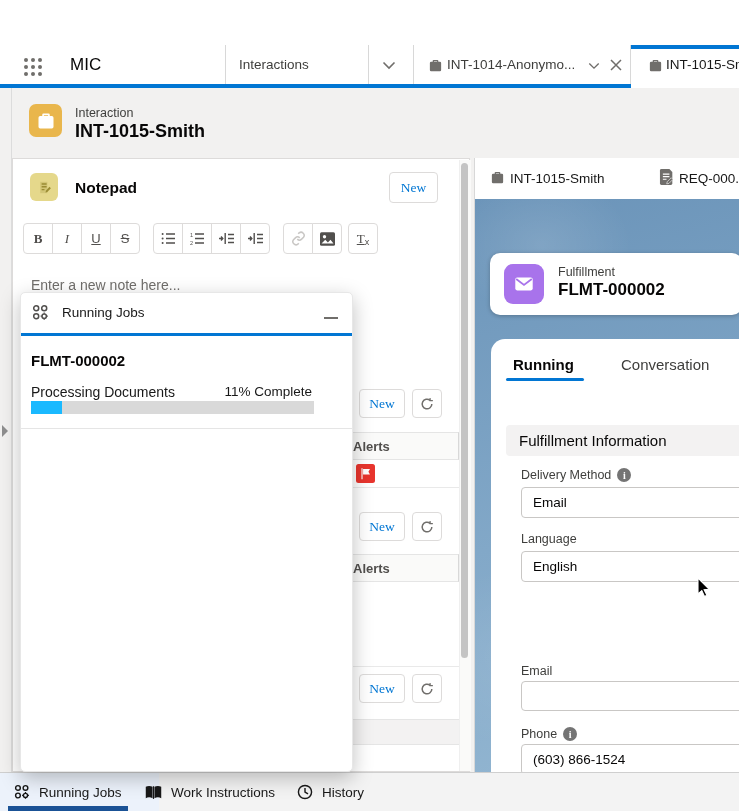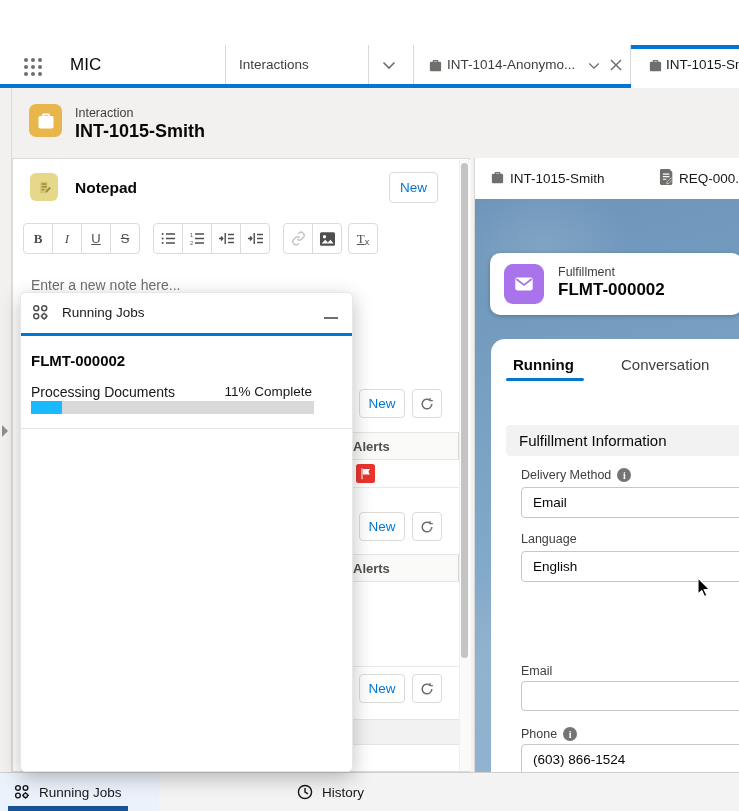--- a/index.html
+++ b/index.html
@@ -33,21 +33,21 @@
             border-left:6px solid #8e8e8e;}
 
   
   .obj-icon{border-radius:7px;display:flex;align-items:center;justify-content:center;}
   .small-label{font-size:12.5px;color:#3e3e3c;}
   .big-title{font-size:18px;font-weight:bold;color:#080707;}
 
   
   #leftcard{left:12px;top:158px;width:458px;height:614px;background:#fff;border:1px solid #dddbda;box-sizing:border-box;}
   .btn-new{box-sizing:border-box;border:1px solid #dddbda;border-radius:4px;background:#fff;color:#0176d3;
-           font-size:13.5px;display:flex;align-items:center;justify-content:center;cursor:pointer;font-family:Liberation Sans, sans-serif;}
+           font-size:13.5px;display:flex;align-items:center;justify-content:center;cursor:pointer;font-family:Liberation Serif, serif;}
   .tbtn{box-sizing:border-box;width:30px;height:31px;background:#fff;border:1px solid #dddbda;margin-left:-1px;
         display:flex;align-items:center;justify-content:center;color:#514f4d;font-size:13px;}
   .tgroup{display:flex;}
   .tgroup .tbtn:first-child{border-radius:4px 0 0 4px;margin-left:0;}
   .tgroup .tbtn:last-child{border-radius:0 4px 4px 0;}
   .tgroup .tbtn:only-child{border-radius:4px;}
   .band{background:#fafaf9;border-top:1px solid #e5e5e5;border-bottom:1px solid #e5e5e5;box-sizing:border-box;}
   .rowline{border-bottom:1px solid #e9e9e9;background:#fff;}
   #lscroll{left:446px;top:1px;width:11px;height:611px;background:#fafaf9;border-left:1px solid #efefef;}
   #lthumb{left:448px;top:4px;width:7px;height:495px;background:#c4c4c4;border-radius:4px;}
@@ -399,20 +399,30 @@
           <circle cx="4.2" cy="4.2" r="2.5"></circle>
             <circle cx="12.2" cy="4.2" r="2.5"></circle>
             <circle cx="4.2" cy="12.2" r="2.5"></circle>
           <circle cx="12.2" cy="12.2" r="2.2"></circle>
           <path d="M12.2 8.6v1.2M12.2 14.6v1.2M8.6 12.2h1.2M14.6 12.2h1.2" stroke-width="1.3"></path>
         </svg>
       </span>
       <span>Running Jobs</span>
       <span id="dock-ind"></span>
     </div>
+    <div class="dockitem" style="left:131px;">
+      <span class="ic">
+        <svg width="17" height="15" viewBox="0 0 22 19" fill="#181818">
+          <path d="M1 2.2C3.5.8 7 .8 9.8 2.2v14.6C7 15.4 3.5 15.4 1 16.8V2.2z"></path>
+          <path d="M21 2.2C18.5.8 15 .8 12.2 2.2v14.6c2.8-1.4 6.3-1.4 8.8 0V2.2z"></path>
+          <rect x="10.3" y="1.4" width="1.4" height="16.4"></rect>
+        </svg>
+      </span>
+      <span>Work Instructions</span>
+    </div>
     <div class="dockitem" style="left:283px;">
       <span class="ic">
         <svg width="16" height="16" viewBox="0 0 18 18" fill="none" stroke="#181818" stroke-width="1.6">
           <circle cx="9" cy="9" r="7.4"></circle>
             <path d="M9 4.6V9l3.4 2.2"></path>
         </svg>
       </span>
       <span>History</span>
     </div>
   </div>

